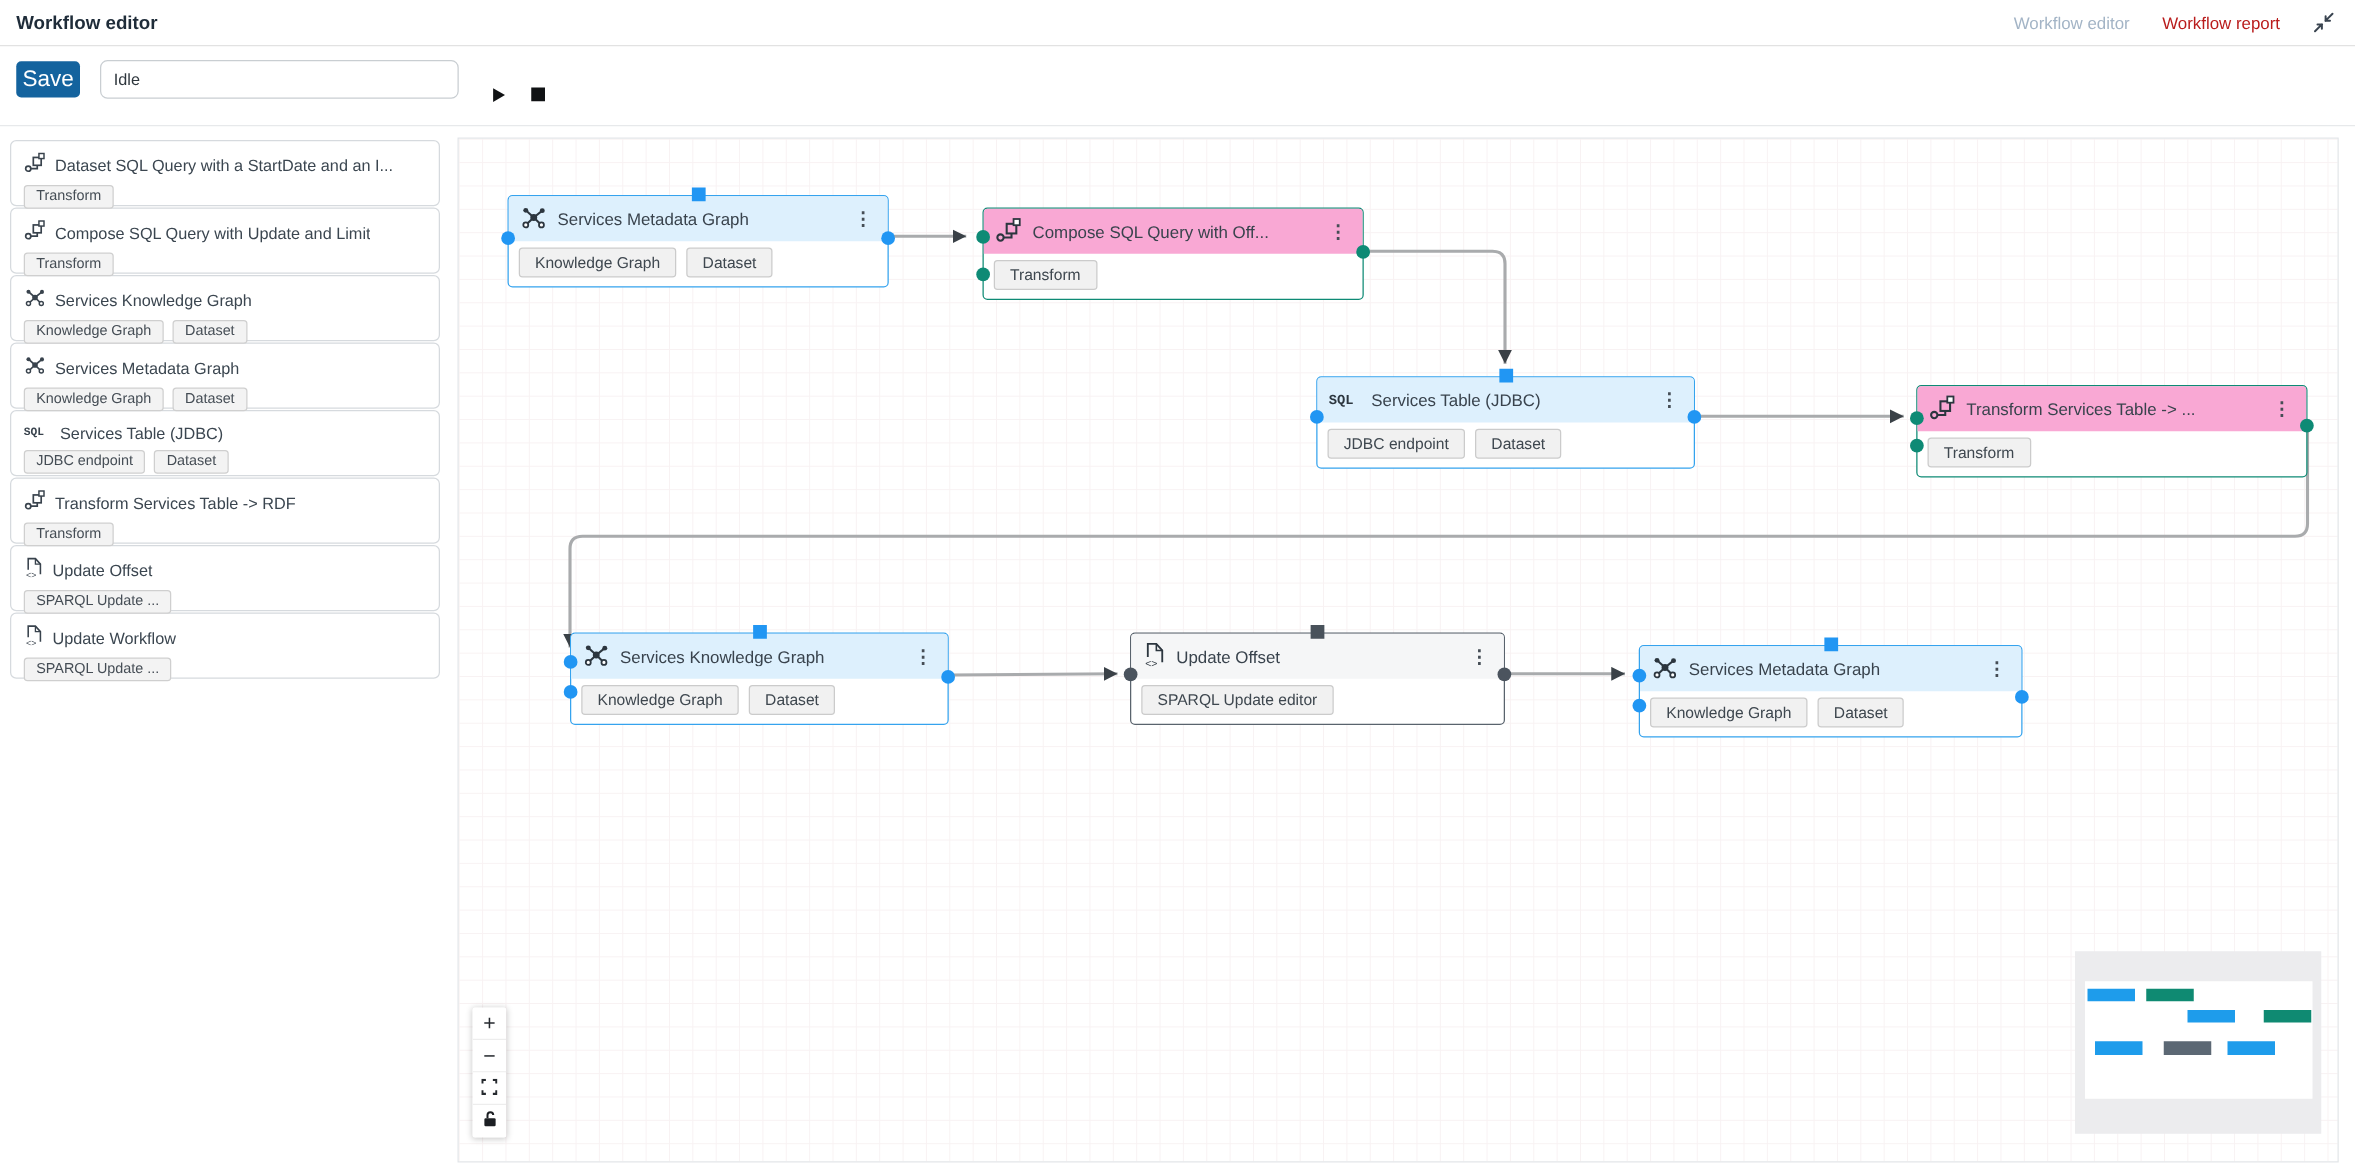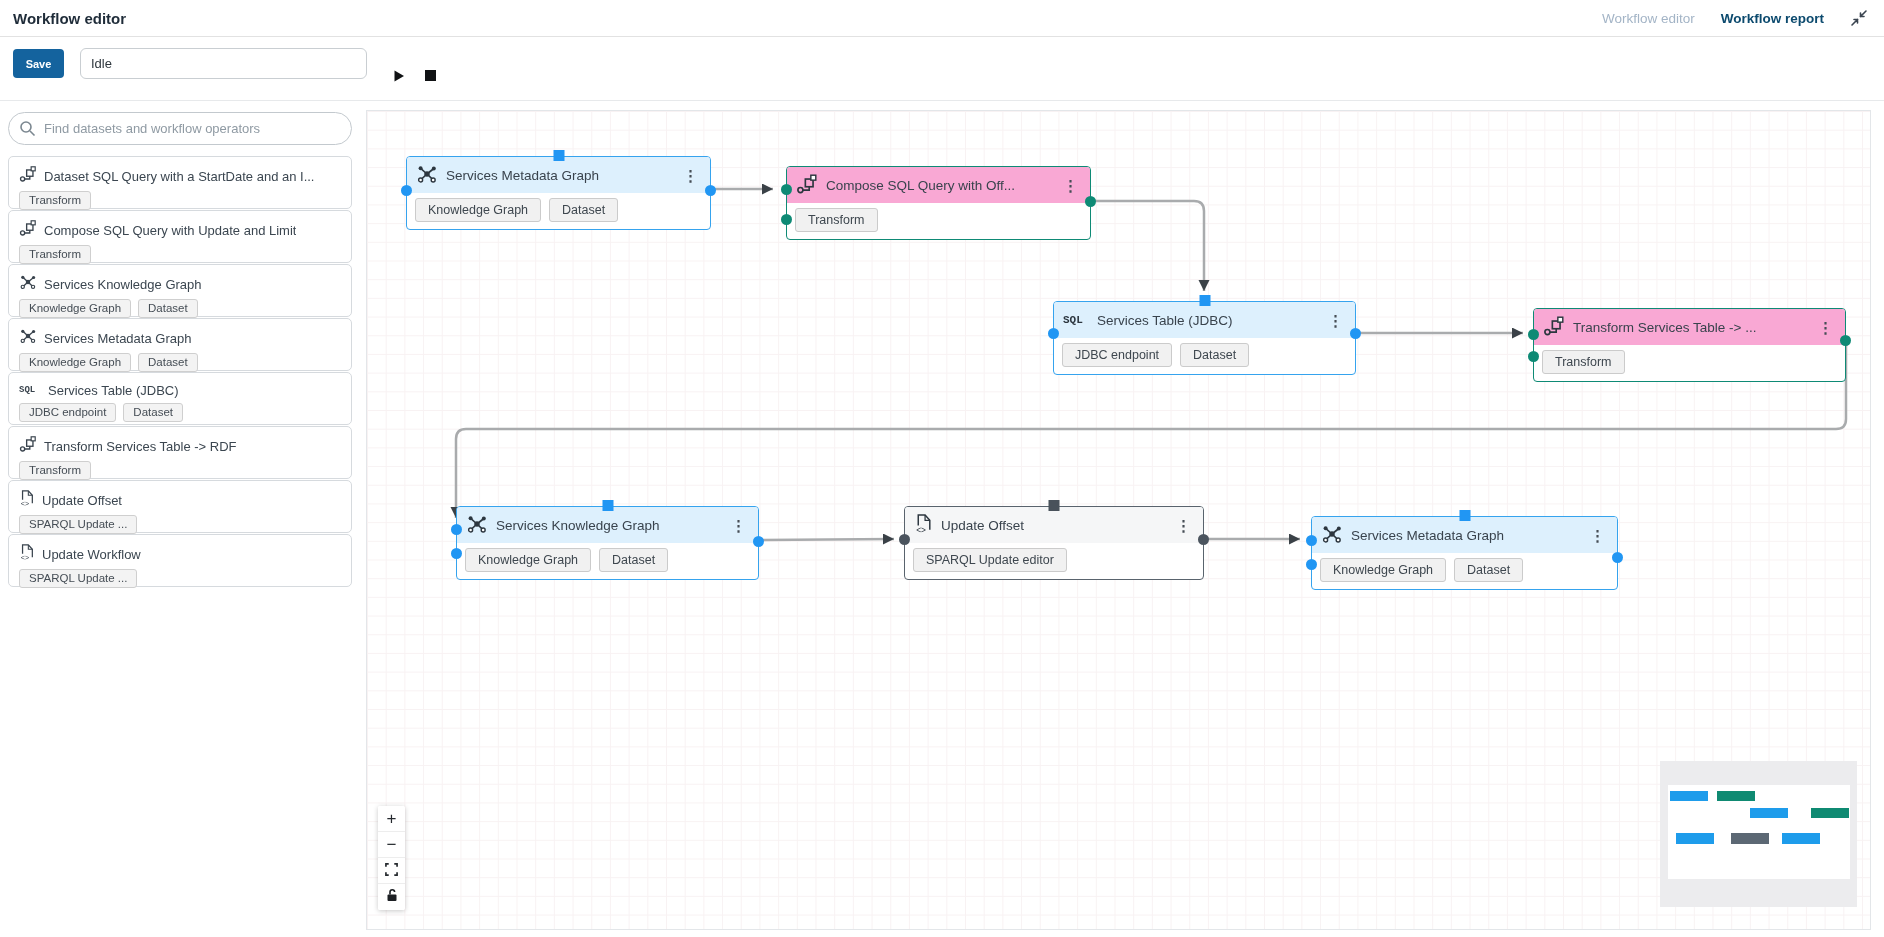--- a/index.html
+++ b/index.html
@@ -5,27 +5,27 @@
   * { box-sizing: border-box; margin: 0; padding: 0; }
   html,body { width:1884px; height:937px; overflow:hidden; background:#fff;
     font-family:"Liberation Sans", sans-serif; color:#222; }
 
   
   .app-header { position:absolute; left:0; top:0; width:1884px; height:37px;
     border-bottom:1px solid #e2e2e2; display:flex; align-items:center; padding:0 16px 0 13px; }
   .app-title { font-size:15px; font-weight:bold; color:#1f2c39; }
   .header-right { margin-left:auto; display:flex; align-items:center; gap:26px; font-size:13.5px; }
   .tab-disabled { color:#a3b4c6; cursor:default; }
-  .tab-active { color:#0c4a6e; cursor:pointer;font-weight:bold; }
+  .tab-active { color:#b91c1c; cursor:pointer; }
   .collapse-btn { display:flex; align-items:center; cursor:pointer; }
 
   
   .toolbar-divider { position:absolute; left:0; top:100px; width:1884px; height:1px; background:#e7e9eb; }
   .save-btn { position:absolute; left:13px; top:49px; width:51px; height:29px; background:#14639e;
-    color:#fff; font-size:11px; border:none; border-radius:4px; cursor:pointer;font-weight:bold; }
+    color:#fff; font-size:18px; border:none; border-radius:4px; cursor:pointer; }
   .status-input { position:absolute; left:80px; top:48px; width:287px; height:31px;
     border:1px solid #c9ced2; border-radius:6px; padding:0 10px; font-size:13px; color:#2e363d;
     font-family:"Liberation Sans",sans-serif; }
   .icon-btn { position:absolute; width:26px; height:26px; background:transparent; border:none;
     display:flex; align-items:center; justify-content:center; cursor:pointer; }
   .play-btn { left:386px; top:64px; }
   .stop-btn { left:417px; top:64px; }
 
   
   .sidebar { position:absolute; left:8px; top:112px; width:344px; }
@@ -119,29 +119,20 @@
 <button class="icon-btn stop-btn">
   <span>
     <svg width="13" height="13" viewBox="0 0 13 13">
         <rect x="1" y="1" width="11" height="11" fill="#101214"></rect>
       </svg>
   </span>
 </button>
 <div class="toolbar-divider"></div>
 
 <div class="sidebar">
-  <div class="search-wrap">
-    <span>
-      <svg width="17" height="17" viewBox="0 0 17 17" fill="none" stroke="#7b8790" stroke-width="1.6">
-        <circle cx="7" cy="7" r="5"></circle>
-          <path d="M11 11 L15.5 15.5"></path>
-      </svg>
-    </span>
-    <input class="search-input" placeholder="Find datasets and workflow operators" style="">
-  </div>
 
   <div class="card">
     <div class="card-title">
       <span>
         <svg width="18" height="18" viewBox="0 0 20 20" fill="none" stroke="#39434d" stroke-width="1.5">
           <circle cx="4" cy="15.5" r="2.3"></circle>
             <rect x="8.5" y="5.5" width="7" height="7"></rect>
           <rect x="13.5" y="2" width="4.5" height="4.5" fill="#fff" stroke-width="1.3"></rect>
           <path d="M6.3 15.5 H12 V12.5"></path>
         </svg></span>

